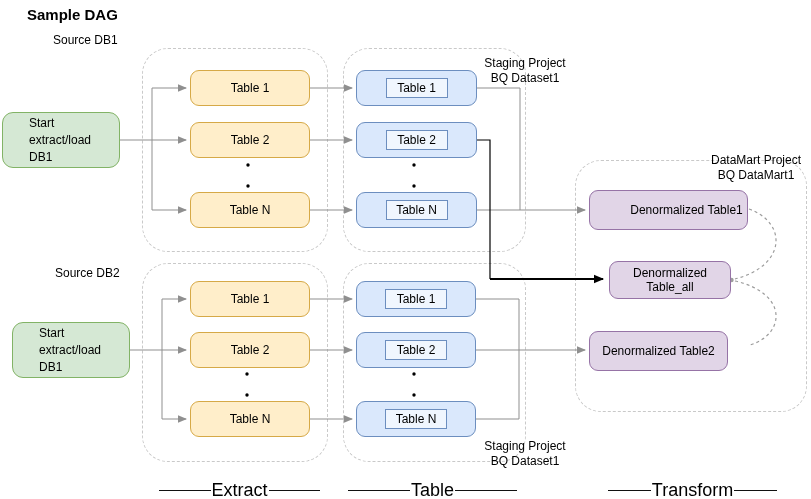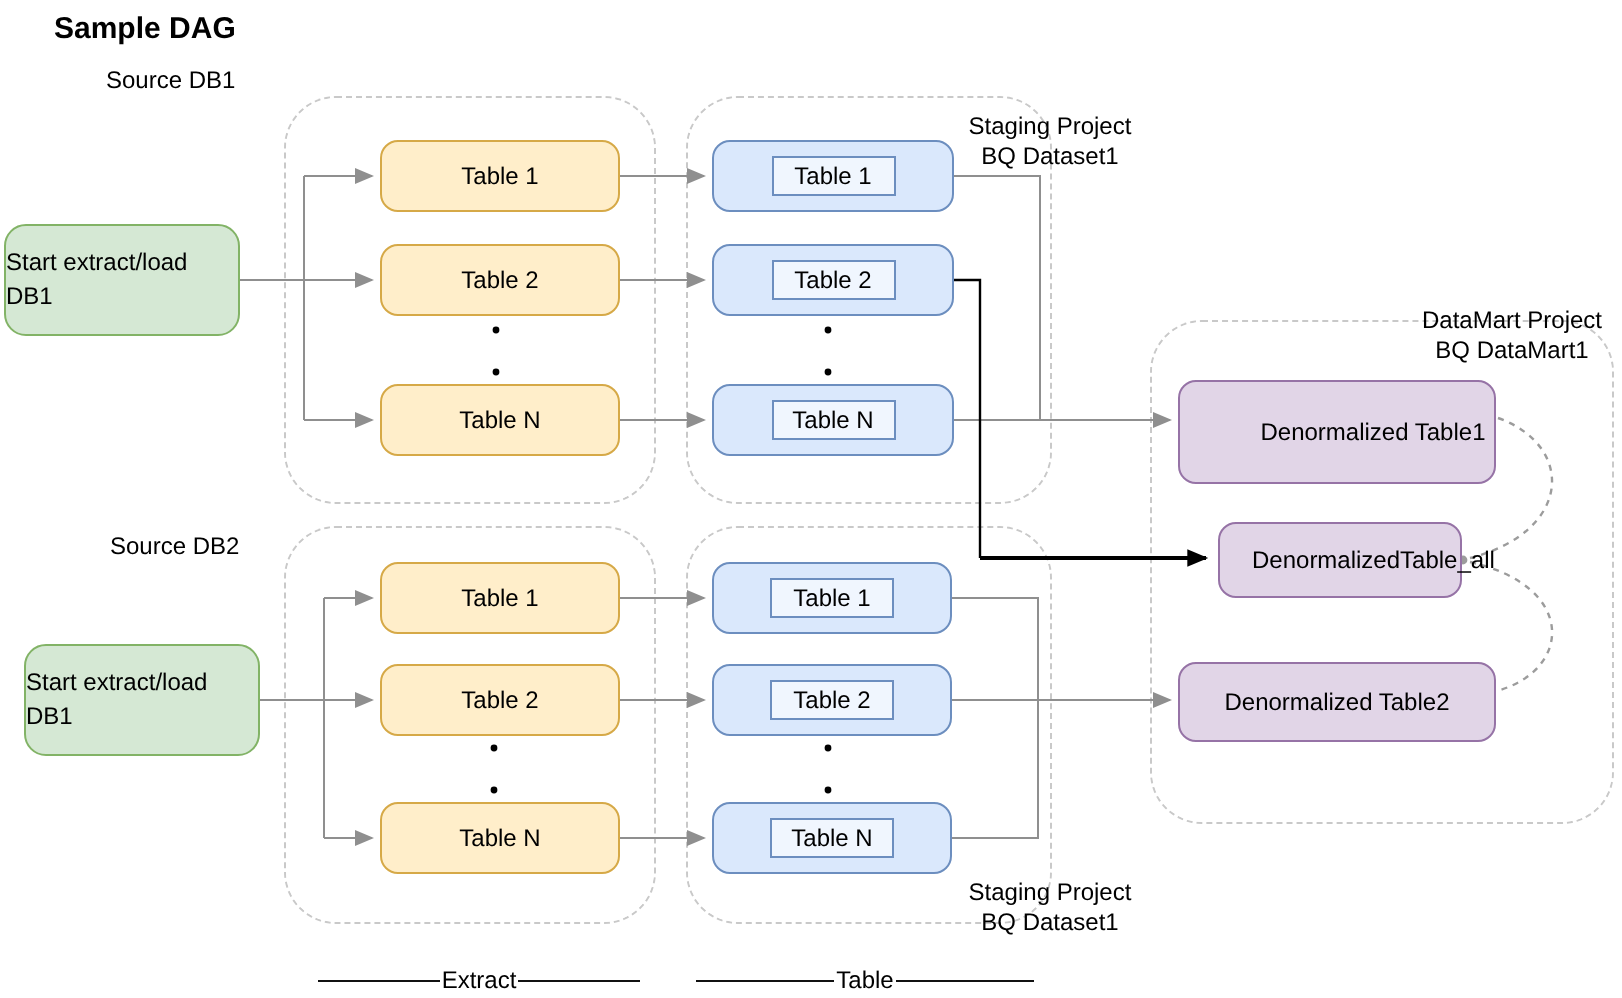--- a/index.html
+++ b/index.html
@@ -10,32 +10,32 @@
 
   .group{position:absolute;border:1px dashed #c9c9c9;border-radius:26px;background:transparent;}
 
   .edges{position:absolute;left:0;top:0;z-index:2;pointer-events:none;}
   .nodes{position:absolute;left:0;top:0;width:811px;height:499px;z-index:3;}
 
   .box{position:absolute;box-sizing:border-box;display:flex;align-items:center;justify-content:center;
        font-size:12px;border-radius:9px;line-height:14px;}
   .start{background:#d5e8d4;border:1px solid #82b366;border-radius:11px;
          flex-direction:column;align-items:flex-start;justify-content:center;
-         padding-left:0;line-height:17px;}
+         padding-left:26px;line-height:17px;}
   .yellow{background:#ffeeca;border:1px solid #d6a947;}
   .blue{background:#dae8fc;border:1px solid #6c8ebf;}
   .purple{background:#e1d5e7;border:1px solid #9673a6;}
   .inner-rect{box-sizing:border-box;min-width:62px;height:20px;display:flex;align-items:center;justify-content:center;
               background:rgba(255,255,255,0.6);border:1px solid #6c8ebf;padding:0 8px;font-size:12px;}
-  .two-line{flex-direction:row;justify-content:space-between;padding:4px 16px;}
+  .two-line{flex-direction:column;justify-content:flex-end;padding:4px 4px;}
 
   .lbl{position:absolute;font-size:12px;line-height:15px;white-space:nowrap;z-index:1;}
   .lbl-center{text-align:center;white-space:normal;}
 
-  .stage{position:absolute;display:flex;align-items:center;height:16px;font-size:12px;z-index:1;}
+  .stage{position:absolute;display:flex;align-items:center;height:16px;font-size:18px;z-index:1;}
   .stage .rule{flex:1;height:1px;background:#111;}
   .stage .txt{padding:0 1px;white-space:nowrap;}
 </style>
 </head>
 <body>
 
 <div id="canvas">
 
   <div class="title">Sample DAG</div>
 
@@ -151,32 +151,37 @@
     <div class="box blue" style="left:356px;top:281px;width:120px;height:36px;">
       <div class="inner-rect">Table 1</div>
     </div>
     <div class="box blue" style="left:356px;top:332px;width:120px;height:36px;">
       <div class="inner-rect">Table 2</div>
     </div>
     <div class="box blue" style="left:356px;top:401px;width:120px;height:36px;">
       <div class="inner-rect">Table N</div>
     </div>
 
-    <div class="box purple" style="left:589px;top:190px;width:159px;height:52px;padding-left:36px;">Denormalized Table1</div>
+    <div class="box purple" style="left:589px;top:190px;width:159px;height:40px;padding-left:36px;">Denormalized Table1</div>
     <div class="box purple two-line" style="left:609px;top:261px;width:122px;height:38px;">
       <span>Denormalized</span>
       <span>Table_all</span>
     </div>
-    <div class="box purple" style="left:589px;top:331px;width:159px;height:40px;">Denormalized Table2</div>
+    <div class="box purple" style="left:589px;top:331px;width:139px;height:40px;">Denormalized Table2</div>
   </div>
 
   <div class="stage" style="left:159px;top:482px;width:161px;">
     <span class="rule"></span>
     <span class="txt">Extract</span>
     <span class="rule"></span>
   </div>
   <div class="stage" style="left:348px;top:482px;width:169px;">
     <span class="rule"></span>
     <span class="txt">Table</span>
     <span class="rule"></span>
   </div>
+  <div class="stage" style="left:608px;top:482px;width:169px;">
+    <span class="rule"></span>
+    <span class="txt">Transform</span>
+    <span class="rule"></span>
+  </div>
 
 </div>
 
 </body></html>

